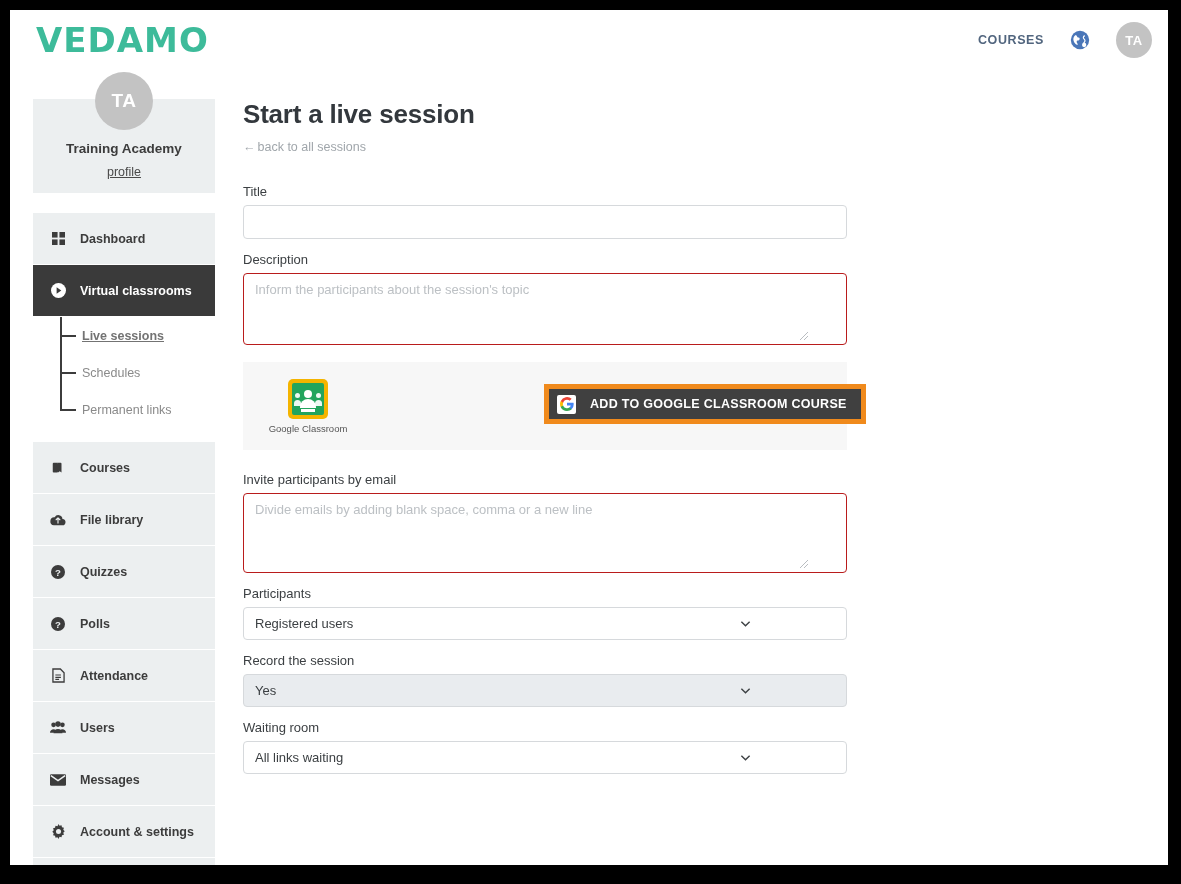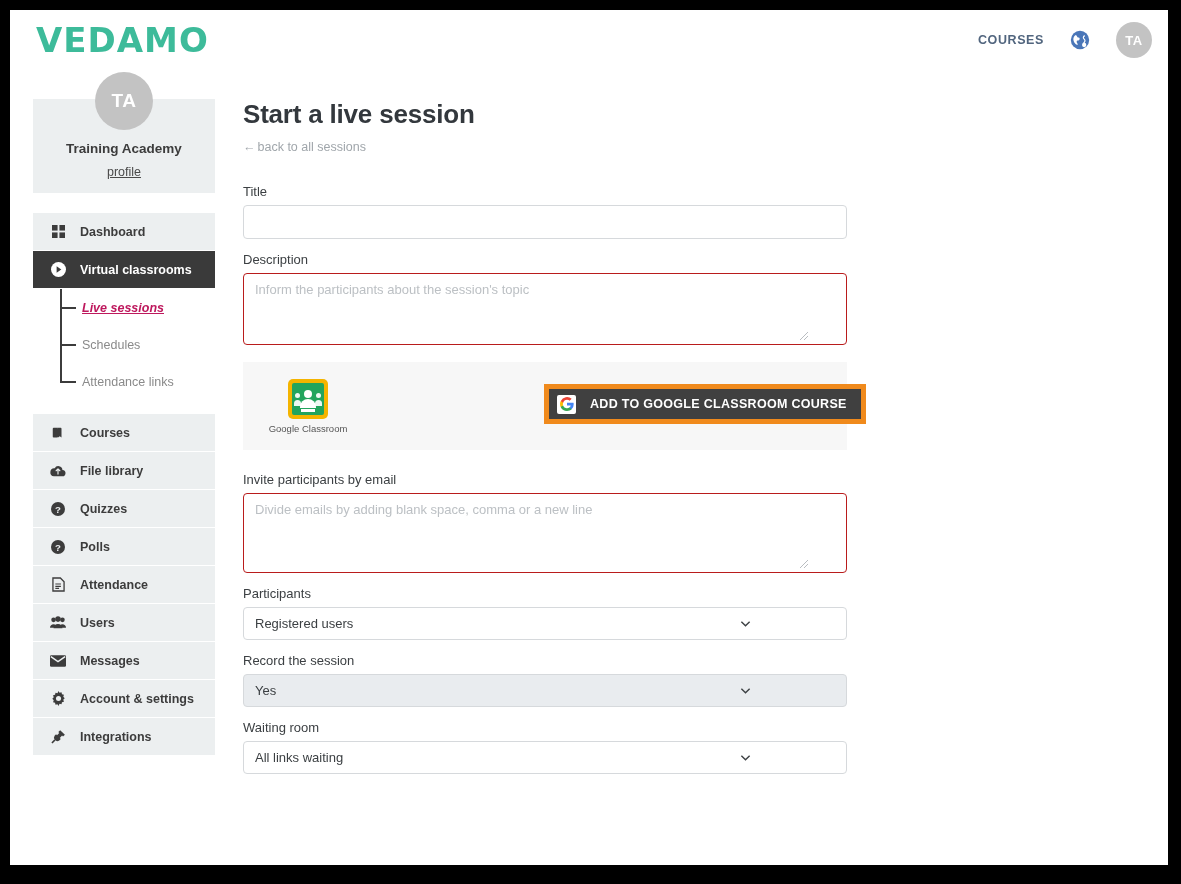--- a/index.html
+++ b/index.html
@@ -101,21 +101,21 @@
   .profile-link {
     font-size: 12.5px;
     color: #4a4a4a;
     text-decoration: underline;
     cursor: pointer;
   }
 
   .nav-item {
     display: flex;
     align-items: center;
-    height: 38px;
+    height: 52px;
     padding-left: 16px;
     background: #eceff0;
     border-bottom: 1px solid #ffffff;
     cursor: pointer;
   }
   .nav-item .ico {
     width: 18px;
     margin-right: 13px;
     display: flex;
     align-items: center;
@@ -158,24 +158,23 @@
     left: 27px;
     top: 18px;
     width: 16px; height: 2px;
     background: #3c3c3c;
   }
   .sub-item span {
     font-size: 12.5px;
     color: #8a8a8a;
   }
   .sub-item.active span {
-    color: #be185d;
+    color: #737373;
     font-weight: bold;
     text-decoration: underline;
-    font-style: italic;
   }
 
   .nav-group { margin-top: 4px; }
 
   
   .main {
     position: absolute;
     left: 233px; top: 27px;
     width: 640px;
   }
@@ -431,21 +430,21 @@
         <div class="sub-item active">
           <span class="branch"></span>
           <span>Live sessions</span>
         </div>
         <div class="sub-item">
           <span class="branch"></span>
           <span>Schedules</span>
         </div>
         <div class="sub-item">
           <span class="branch"></span>
-          <span>Attendance links</span>
+          <span>Permanent links</span>
         </div>
       </div>
 
       <div class="nav-group">
 
         <div class="nav-item">
           <span class="ico">
             <svg width="14" height="14" viewBox="0 0 16 16">
                 <path d="M2 2h9a1 1 0 011 1v10l-2-1.2L8 13V3a1 1 0 00-1-1z" fill="currentColor"></path>
                 <rect x="2" y="2" width="6" height="11" rx="1" fill="currentColor"></rect>

